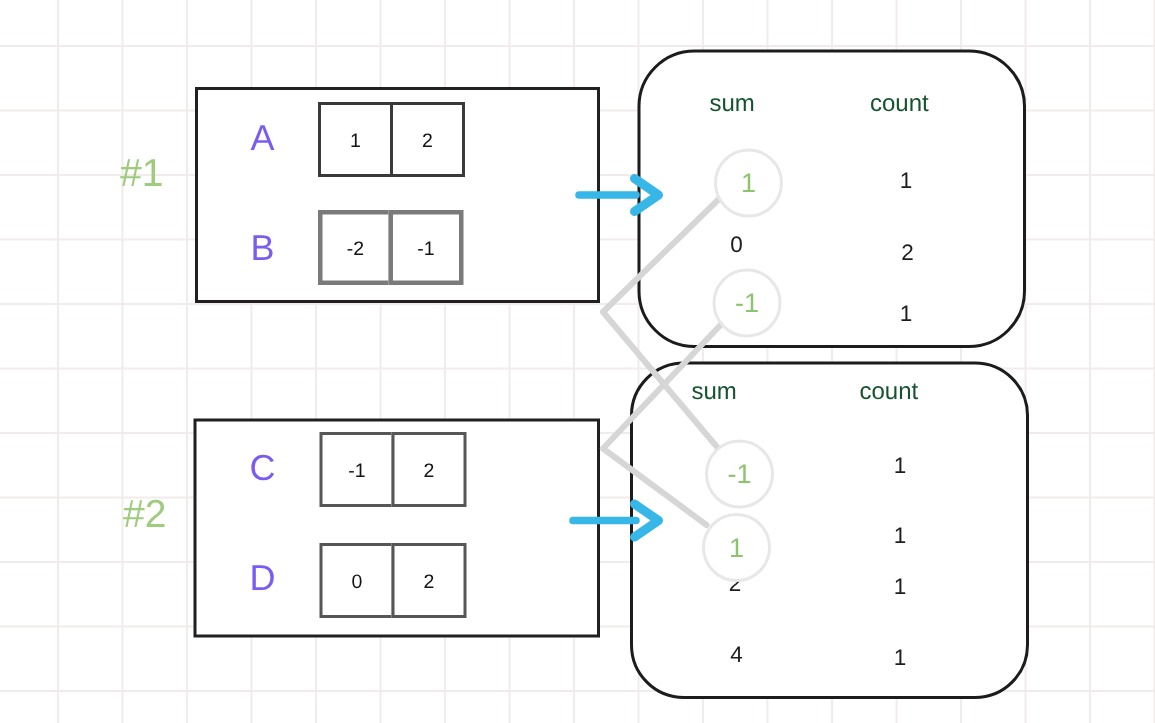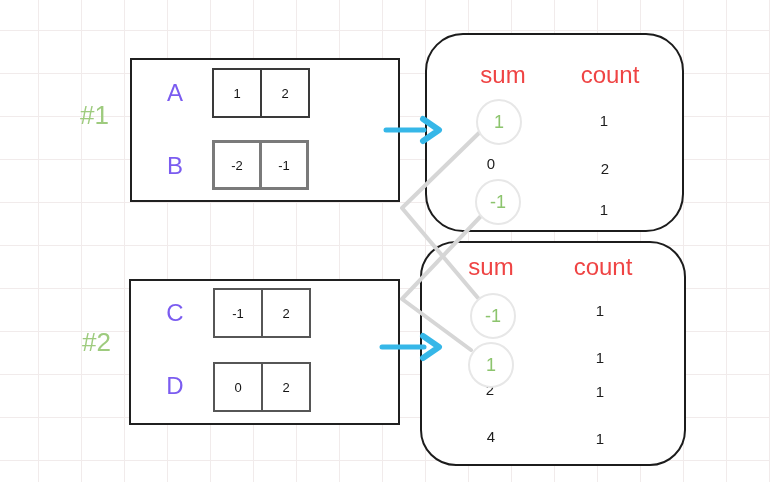--- a/index.html
+++ b/index.html
@@ -21,21 +21,21 @@
   .cell{width:50px;height:50px;background:#fff;display:flex;align-items:center;justify-content:center;
         font-size:13px;color:#141414;box-sizing:border-box;}
   .cell + .cell{margin-left:-2px;}
   .cells-dark .cell{border:2px solid #3a3a3a;}
   .cells-gray .cell{border:3px solid #7a7a7a;}
   .cells-gray .cell + .cell{margin-left:-3px;}
   .cells-mid .cell{border:2px solid #565656;}
   .sum-table{background:#fff;border:2px solid #1c1c1c;z-index:1;}
   .t1{border-radius:38px;}
   .t2{border-radius:36px;}
-  .col-header{color:#ef4444;font-size:24px;width:60px;text-align:center;z-index:2;}
+  .col-header{color:#14532d;font-size:16px;width:60px;z-index:2;}
   .num{color:#1d1d1d;font-size:15px;width:20px;text-align:center;z-index:2;}
   .sum-circle{width:42px;height:42px;border-radius:50%;border:2px solid #e7e7e7;background:#fff;
         display:flex;align-items:center;justify-content:center;color:#8cc46d;font-size:18px;z-index:6;}
   svg.overlay{position:absolute;left:0;top:0;z-index:5;pointer-events:none;}
   .connector{stroke:#d6d6d6;stroke-width:4;fill:none;stroke-linecap:round;stroke-linejoin:round;}
   .arrow-shaft{stroke:#36b7e8;stroke-width:5;stroke-linecap:round;fill:none;}
   .arrow-head{stroke:#36b7e8;stroke-width:6;stroke-linecap:round;stroke-linejoin:round;fill:none;}
 </style>
 </head>
 <body>

